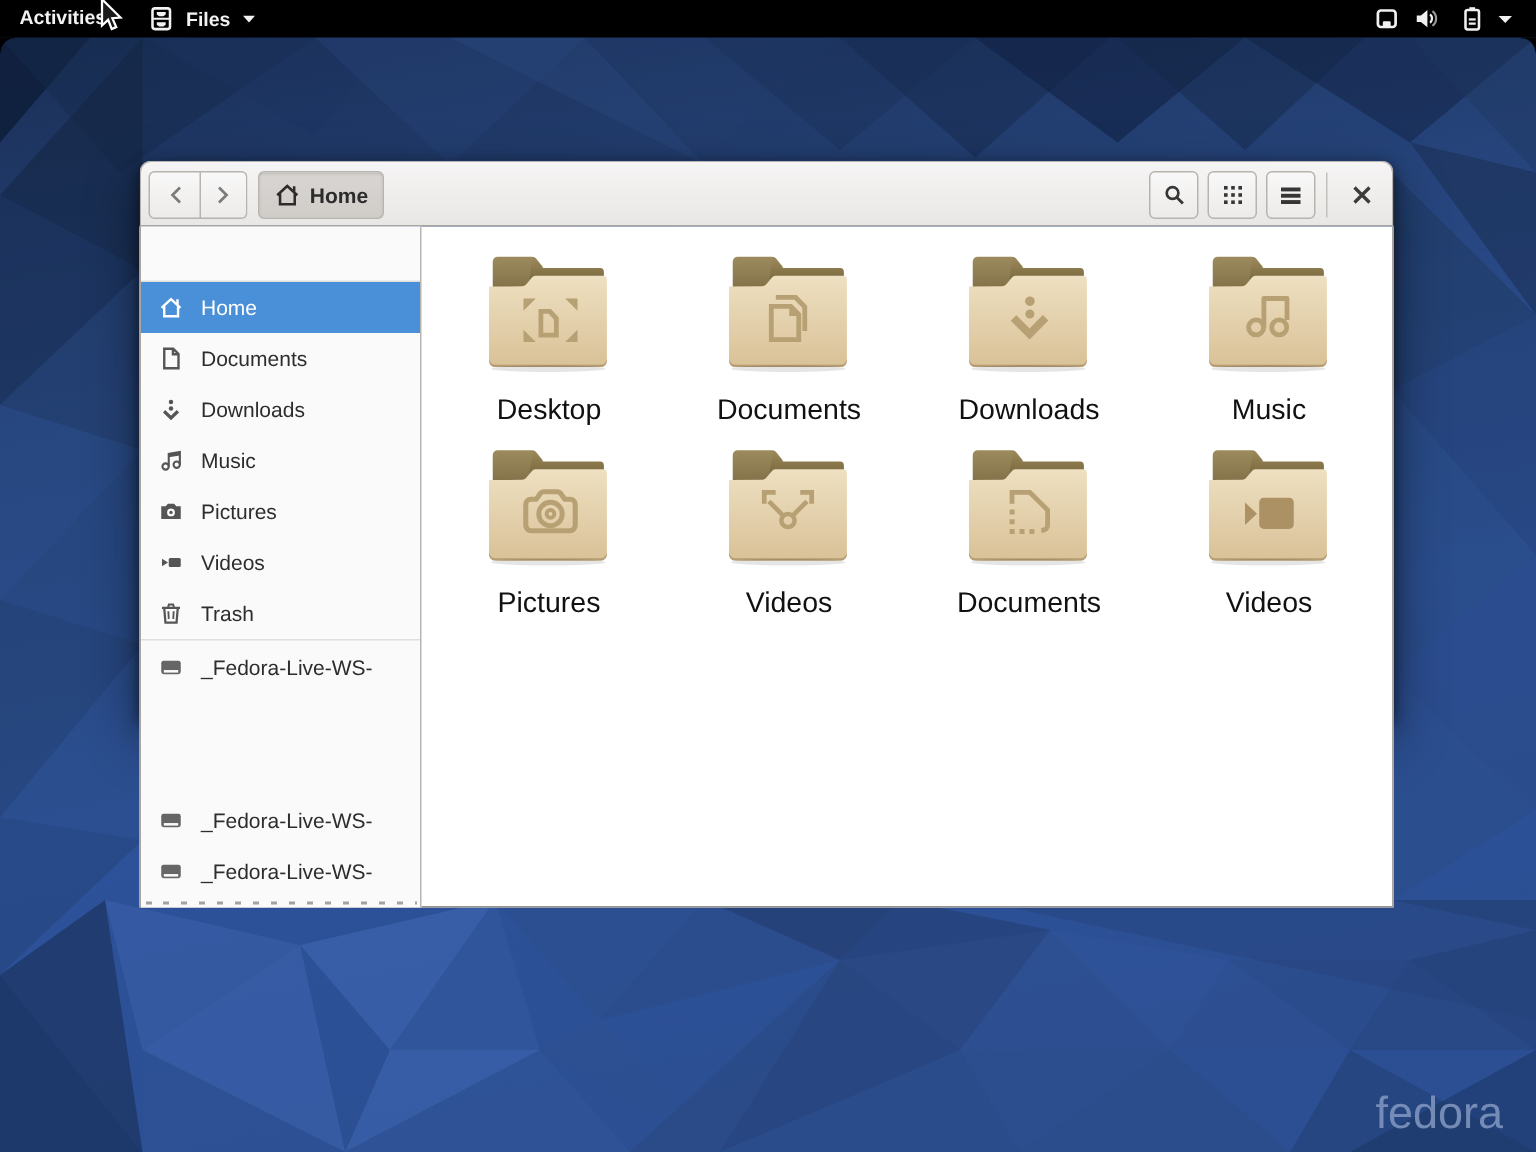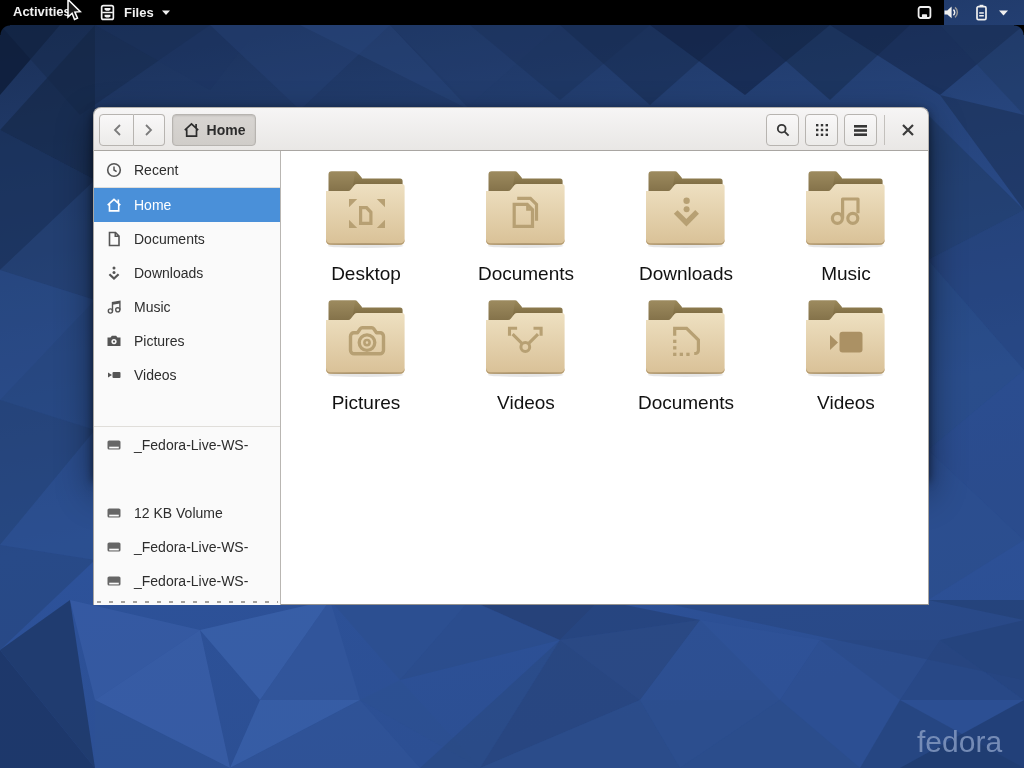--- a/index.html
+++ b/index.html
@@ -1,20 +1,20 @@
 <!DOCTYPE html>
 <html><head>
 <meta charset="utf-8">
 <style>
   * { margin:0; padding:0; box-sizing:border-box; }
   html,body { width:1024px; height:768px; overflow:hidden; font-family:"Liberation Sans", sans-serif; }
   #stage { position:relative; width:1024px; height:768px; background:#2b4c8c; }
   #wall { position:absolute; left:0; top:0; }
   
-  #topbar { position:absolute; left:0; top:0; width:944px; height:25px; background:#000;
+  #topbar { position:absolute; left:0; top:0; width:1024px; height:25px; background:#000;
             color:#f2f2f2; font-weight:bold; font-size:13px; z-index:30; }
   #topbar .act { position:absolute; left:13px; top:4px; }
   #topbar .files { position:absolute; left:99px; top:4px; display:flex; align-items:center; }
   #topbar .clock { position:absolute; left:0; width:1024px; text-align:center; top:4px; }
   #tricons { position:absolute; left:0; top:0; width:1024px; height:25px; }
   .pcorner { position:absolute; top:25px; width:10px; height:10px; z-index:29; }
   #pcl { left:0; background:radial-gradient(circle at 10px 10px, rgba(0,0,0,0) 9px, #000 10px); }
   #pcr { right:0; background:radial-gradient(circle at 0 10px, rgba(0,0,0,0) 9px, #000 10px); }
   
   #win { position:absolute; left:93px; top:107px; width:836px; height:372px;
@@ -220,27 +220,20 @@
         </div>
       <div style="position:absolute; left:804px; top:12px;">
         <svg width="20" height="20" viewBox="0 0 20 20">
             <path d="M5 5 L15 15 M15 5 L5 15" stroke="#3b3b3b" stroke-width="2.2"></path>
           </svg>
       </div>
       <div id="hbsep"></div>
     </div>
     <div id="wbody">
       <div id="sidebar">
-          <div class="srow" style="top:2px">
-            <span class="ic"><svg width="16" height="16" viewBox="0 0 16 16">
-                <circle cx="8" cy="8" r="6.3" fill="none" stroke="#555" stroke-width="1.6"></circle>
-                <path d="M8 4.5 V8 L10.6 9.6" fill="none" stroke="#555" stroke-width="1.5"></path>
-              </svg></span>
-            <span>Recent</span>
-          </div>
           <div class="ssep" style="top:36px"></div>
           <div class="srow sel" style="top:37px">
             <span class="ic"><svg width="16" height="16" viewBox="0 0 17 16">
                 <path d="M1.8 8.2 L8.5 2 L15.2 8.2 M3.7 7.2 V14.2 H13.5 V7.2 M13.1 2.1 V6.1" fill="none" stroke="#fff" stroke-width="1.7"></path>
               </svg></span>
             <span>Home</span>
           </div>
           <div class="srow" style="top:71px">
             <span class="ic"><svg width="16" height="16" viewBox="0 0 16 16">
                 <path d="M3.5 1.5 h6 l3.5 3.5 v9.5 h-9.5 z M9.3 1.8 v3.4 h3.4" fill="none" stroke="#555" stroke-width="1.6"></path>
@@ -272,34 +265,37 @@
               </svg></span>
             <span>Pictures</span>
           </div>
           <div class="srow" style="top:207px">
             <span class="ic"><svg width="16" height="16" viewBox="0 0 16 16">
                 <path d="M2 5.5 L6 8 L2 10.5 z" fill="#555"></path>
                 <rect x="6.5" y="5" width="8" height="6" rx="1" fill="#555"></rect>
               </svg></span>
             <span>Videos</span>
           </div>
+          <div class="srow" style="top:241px">
+            <span class="ic"><svg width="16" height="16" viewBox="0 0 16 16">
+                <path d="M3.5 4.5 l0.8 9.5 h7.4 l0.8-9.5" fill="none" stroke="#555" stroke-width="1.5"></path>
+                <line x1="2" y1="4.2" x2="14" y2="4.2" stroke="#555" stroke-width="1.5"></line>
+                <path d="M6 4 L6.6 2 h2.8 L10 4" fill="none" stroke="#555" stroke-width="1.3"></path>
+                <line x1="6.2" y1="6.5" x2="6.5" y2="11.7" stroke="#555" stroke-width="1.2"></line>
+                <line x1="9.8" y1="6.5" x2="9.5" y2="11.7" stroke="#555" stroke-width="1.2"></line>
+              </svg></span>
+            <span>Trash</span>
+          </div>
           <div class="ssep" style="top:275px"></div>
           <div class="srow" style="top:277px">
             <span class="ic"><svg width="16" height="16" viewBox="0 0 16 16">
                 <rect x="1.5" y="3.5" width="13" height="9" rx="1.6" fill="#666"></rect>
                 <rect x="3.2" y="9.7" width="9.6" height="1.7" fill="#fafafa"></rect>
               </svg></span>
             <span>_Fedora-Live-WS-</span>
-          </div>
-          <div class="srow" style="top:345px">
-            <span class="ic"><svg width="16" height="16" viewBox="0 0 16 16">
-                <rect x="1.5" y="3.5" width="13" height="9" rx="1.6" fill="#666"></rect>
-                <rect x="3.2" y="9.7" width="9.6" height="1.7" fill="#fafafa"></rect>
-              </svg></span>
-            <span>12 KB Volume</span>
           </div>
           <div class="srow" style="top:379px">
             <span class="ic"><svg width="16" height="16" viewBox="0 0 16 16">
                 <rect x="1.5" y="3.5" width="13" height="9" rx="1.6" fill="#666"></rect>
                 <rect x="3.2" y="9.7" width="9.6" height="1.7" fill="#fafafa"></rect>
               </svg></span>
             <span>_Fedora-Live-WS-</span>
           </div>
           <div class="srow" style="top:413px">
             <span class="ic"><svg width="16" height="16" viewBox="0 0 16 16">

